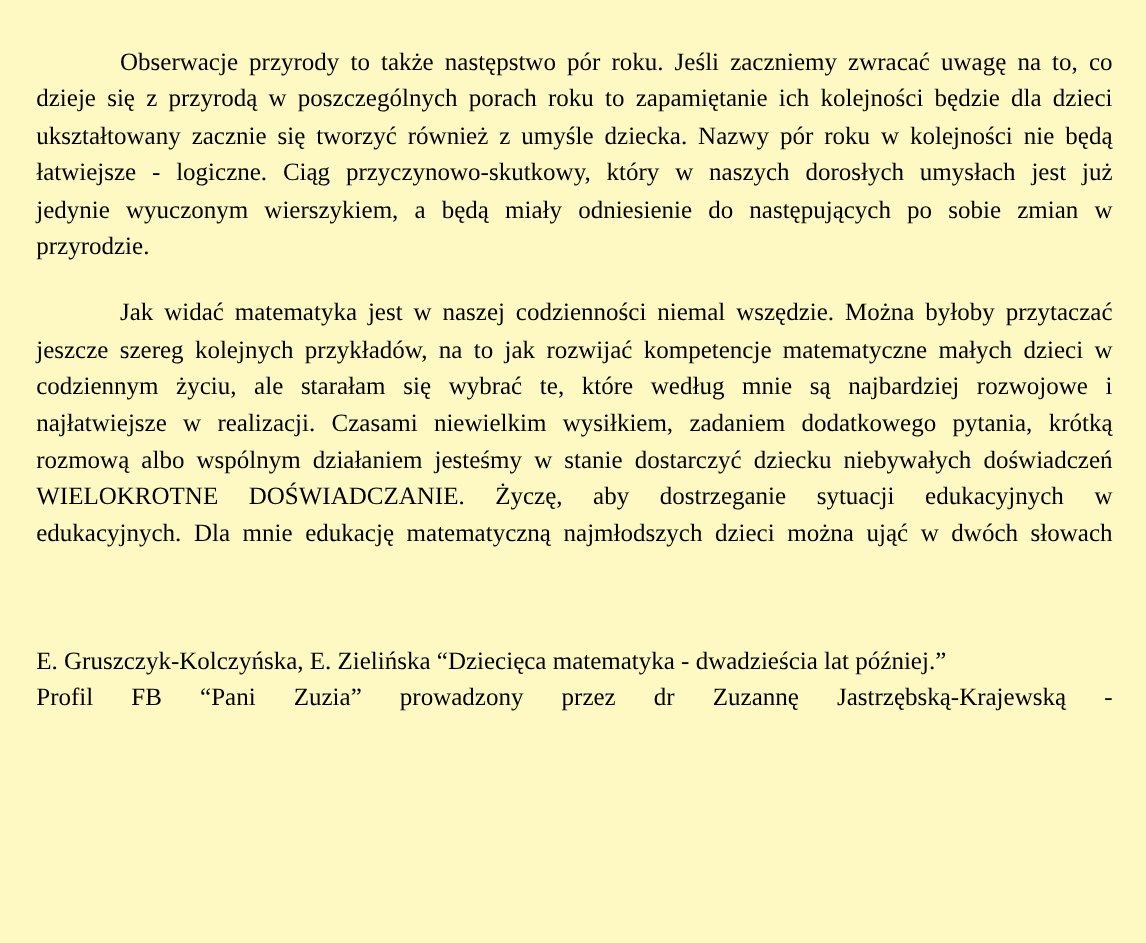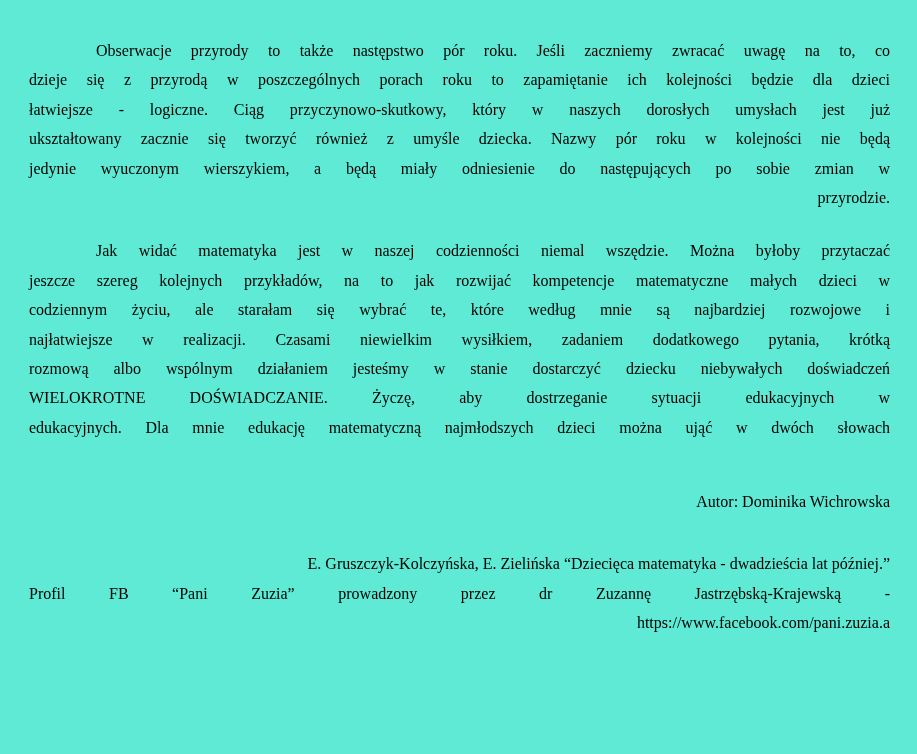--- a/index.html
+++ b/index.html
@@ -4,77 +4,75 @@
 <style>
   html, body {
     margin: 0;
     padding: 0;
     background: #ffffff;
   }
   .page {
     position: relative;
     width: 917px;
     height: 754px;
-    background: #5eead4;
+    background: #fef9c3;
     overflow: hidden;
     font-family: "Liberation Serif", "DejaVu Serif", serif;
     color: #000000;
-    font-size: 16px;
+    font-size: 20px;
   }
   .doc {
     position: absolute;
     left: 29px;
     top: 36px;
     width: 861px;
   }
   .line {
     height: 29.4px;
     line-height: 29.4px;
-    text-align: right;
+    text-align: left;
     overflow: visible;
   }
   
   .just {
     text-align: justify;
     text-align-last: justify;
   }
   .indent {
     text-indent: 67px;
   }
   .para-1 { margin-bottom: 24px; }
-  .para-2 { margin-bottom: 45px; }
+  .para-2 { margin-bottom: 73px; }
   .author-line { margin-bottom: 33px; }
 </style>
 </head>
 <body>
 
 <div class="page">
   <div class="doc">
 
     <div class="para-1">
       <div class="line just indent">Obserwacje przyrody to także następstwo pór roku. Jeśli zaczniemy zwracać uwagę na to, co</div>
       <div class="line just">dzieje się z przyrodą w poszczególnych porach roku to zapamiętanie ich kolejności będzie dla dzieci</div>
+      <div class="line just">ukształtowany zacznie się tworzyć również z umyśle dziecka. Nazwy pór roku w kolejności nie będą</div>
       <div class="line just">łatwiejsze - logiczne. Ciąg przyczynowo-skutkowy, który w naszych dorosłych umysłach jest już</div>
-      <div class="line just">ukształtowany zacznie się tworzyć również z umyśle dziecka. Nazwy pór roku w kolejności nie będą</div>
       <div class="line just">jedynie wyuczonym wierszykiem, a będą miały odniesienie do następujących po sobie zmian w</div>
       <div class="line">przyrodzie.</div>
     </div>
 
     <div class="para-2">
       <div class="line just indent">Jak widać matematyka jest w naszej codzienności niemal wszędzie. Można byłoby przytaczać</div>
       <div class="line just">jeszcze szereg kolejnych przykładów, na to jak rozwijać kompetencje matematyczne małych dzieci w</div>
       <div class="line just">codziennym życiu, ale starałam się wybrać te, które według mnie są najbardziej rozwojowe i</div>
       <div class="line just">najłatwiejsze w realizacji. Czasami niewielkim wysiłkiem, zadaniem dodatkowego pytania, krótką</div>
       <div class="line just">rozmową albo wspólnym działaniem jesteśmy w stanie dostarczyć dziecku niebywałych doświadczeń</div>
       <div class="line just">WIELOKROTNE DOŚWIADCZANIE. Życzę, aby dostrzeganie sytuacji edukacyjnych w</div>
       <div class="line just">edukacyjnych. Dla mnie edukację matematyczną najmłodszych dzieci można ująć w dwóch słowach</div>
     </div>
 
-    <div class="line author-line">Autor: Dominika Wichrowska</div>
 
     <div>
       <div class="line">E. Gruszczyk-Kolczyńska, E. Zielińska “Dziecięca matematyka - dwadzieścia lat później.”</div>
       <div class="line just">Profil FB “Pani Zuzia” prowadzony przez dr Zuzannę Jastrzębską-Krajewską -</div>
-      <div class="line">https://www.facebook.com/pani.zuzia.a</div>
     </div>
 
   </div>
 </div>
 
 </body></html>

